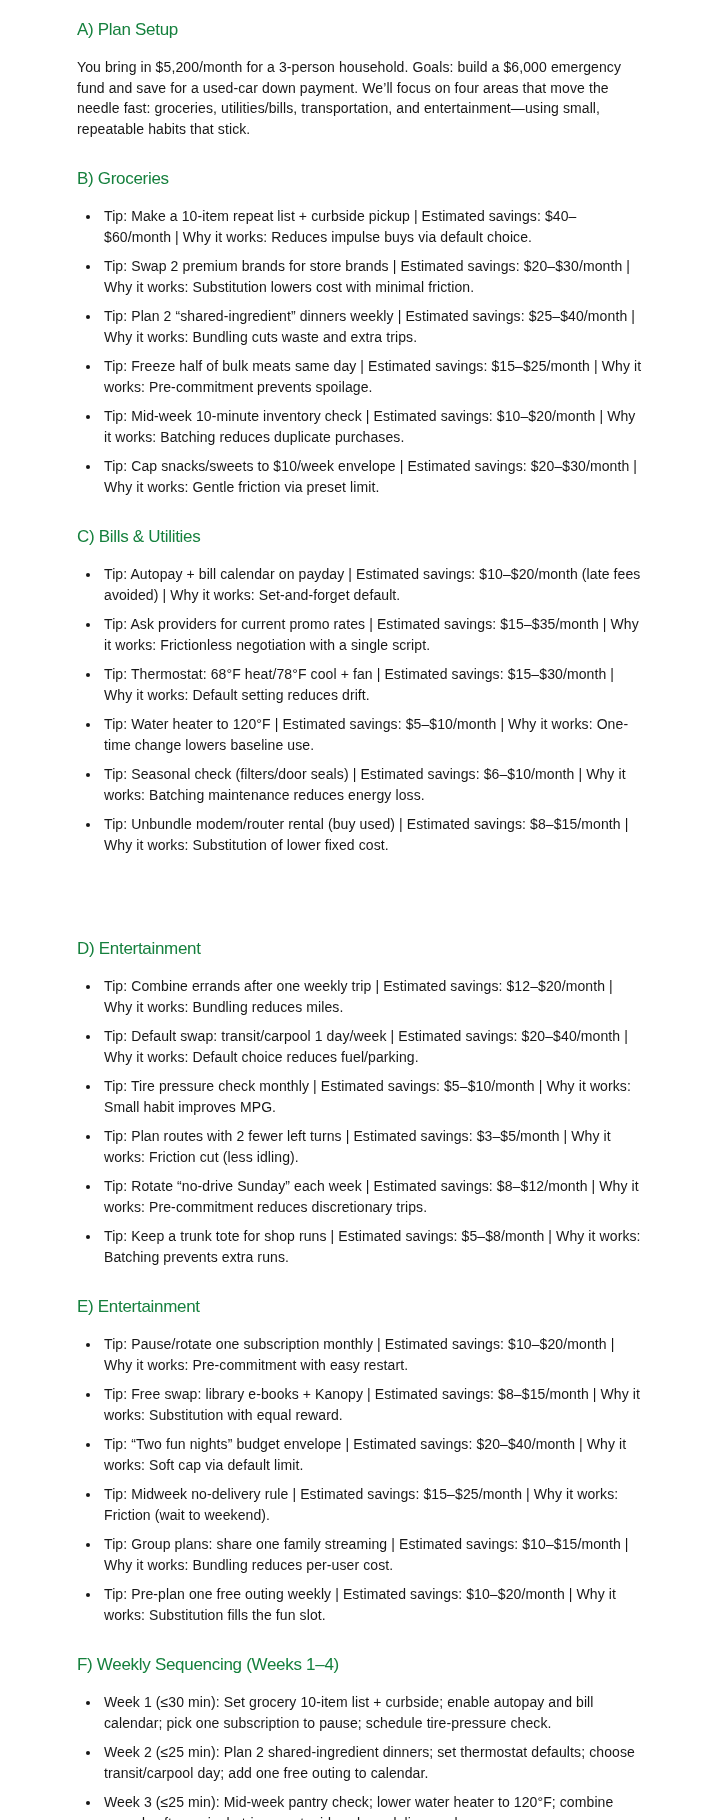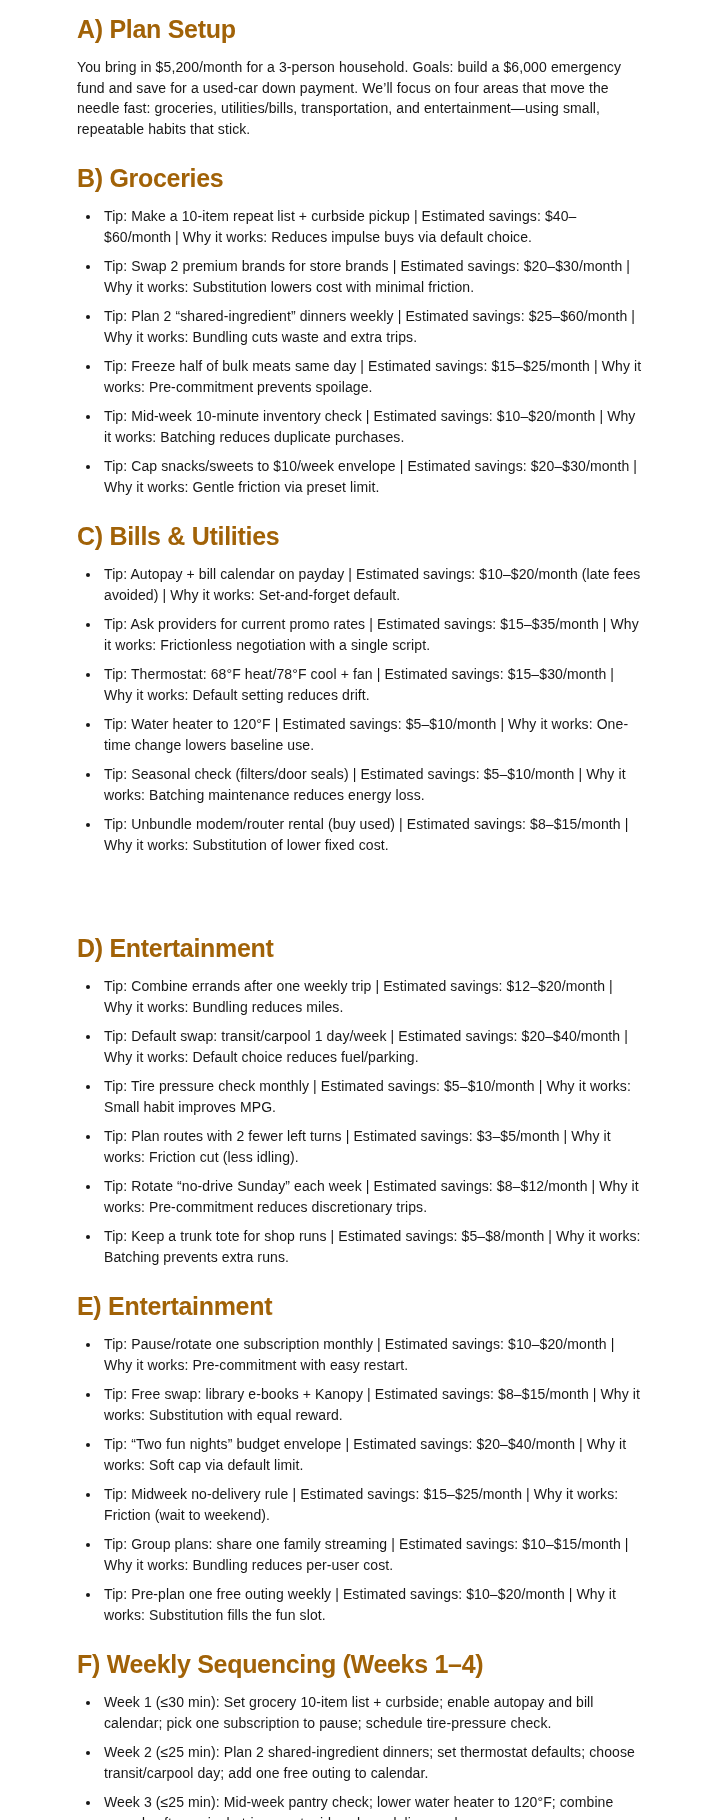--- a/index.html
+++ b/index.html
@@ -13,25 +13,25 @@
   body { width: 720px; min-height: 1820px; }
   .page {
     width: 566px;
     margin: 0 auto;
     padding: 14px 0 60px 0;
     font-size: 14px;
     line-height: 20.5px;
     letter-spacing: 0.1px;
   }
   h1.sec-heading {
-    font-size: 25px;
+    font-size: 17px;
     line-height: 31px;
-    font-weight: 700;
+    font-weight: 400;
     letter-spacing: -0.3px;
-    color: #a16207;
+    color: #15803d;
     margin: 24px 0 12px 0;
   }
   section:first-child h1.sec-heading { margin-top: 0; }
   section.gap-before h1.sec-heading { margin-top: 78px; }
   p.body-text { margin: 0 0 22px 0; }
   ul.tip-list {
     margin: 0;
     padding: 0 0 0 24px;
     list-style: disc outside;
   }
@@ -49,35 +49,35 @@
   <section>
     <h1 class="sec-heading">A) Plan Setup</h1>
     <p class="body-text">You bring in $5,200/month for a 3-person household. Goals: build a $6,000 emergency fund and save for a used-car down payment. We’ll focus on four areas that move the needle fast: groceries, utilities/bills, transportation, and entertainment—using small, repeatable habits that stick.</p>
   </section>
 
   <section>
     <h1 class="sec-heading">B) Groceries</h1>
     <ul class="tip-list">
       <li>Tip: Make a 10-item repeat list + curbside pickup | Estimated savings: $40–$60/month | Why it works: Reduces impulse buys via default choice.</li>
       <li>Tip: Swap 2 premium brands for store brands | Estimated savings: $20–$30/month | Why it works: Substitution lowers cost with minimal friction.</li>
-      <li>Tip: Plan 2 “shared-ingredient” dinners weekly | Estimated savings: $25–$60/month | Why it works: Bundling cuts waste and extra trips.</li>
+      <li>Tip: Plan 2 “shared-ingredient” dinners weekly | Estimated savings: $25–$40/month | Why it works: Bundling cuts waste and extra trips.</li>
       <li>Tip: Freeze half of bulk meats same day | Estimated savings: $15–$25/month | Why it works: Pre-commitment prevents spoilage.</li>
       <li>Tip: Mid-week 10-minute inventory check | Estimated savings: $10–$20/month | Why it works: Batching reduces duplicate purchases.</li>
       <li>Tip: Cap snacks/sweets to $10/week envelope | Estimated savings: $20–$30/month | Why it works: Gentle friction via preset limit.</li>
     </ul>
   </section>
 
   <section>
     <h1 class="sec-heading">C) Bills &amp; Utilities</h1>
     <ul class="tip-list">
       <li>Tip: Autopay + bill calendar on payday | Estimated savings: $10–$20/month (late fees avoided) | Why it works: Set-and-forget default.</li>
       <li>Tip: Ask providers for current promo rates | Estimated savings: $15–$35/month | Why it works: Frictionless negotiation with a single script.</li>
       <li>Tip: Thermostat: 68°F heat/78°F cool + fan | Estimated savings: $15–$30/month | Why it works: Default setting reduces drift.</li>
       <li>Tip: Water heater to 120°F | Estimated savings: $5–$10/month | Why it works: One-time change lowers baseline use.</li>
-      <li>Tip: Seasonal check (filters/door seals) | Estimated savings: $5–$10/month | Why it works: Batching maintenance reduces energy loss.</li>
+      <li>Tip: Seasonal check (filters/door seals) | Estimated savings: $6–$10/month | Why it works: Batching maintenance reduces energy loss.</li>
       <li>Tip: Unbundle modem/router rental (buy used) | Estimated savings: $8–$15/month | Why it works: Substitution of lower fixed cost.</li>
     </ul>
   </section>
 
   <section class="gap-before">
     <h1 class="sec-heading">D) Entertainment</h1>
     <ul class="tip-list">
       <li>Tip: Combine errands after one weekly trip | Estimated savings: $12–$20/month | Why it works: Bundling reduces miles.</li>
       <li>Tip: Default swap: transit/carpool 1 day/week | Estimated savings: $20–$40/month | Why it works: Default choice reduces fuel/parking.</li>
       <li>Tip: Tire pressure check monthly | Estimated savings: $5–$10/month | Why it works: Small habit improves MPG.</li>

